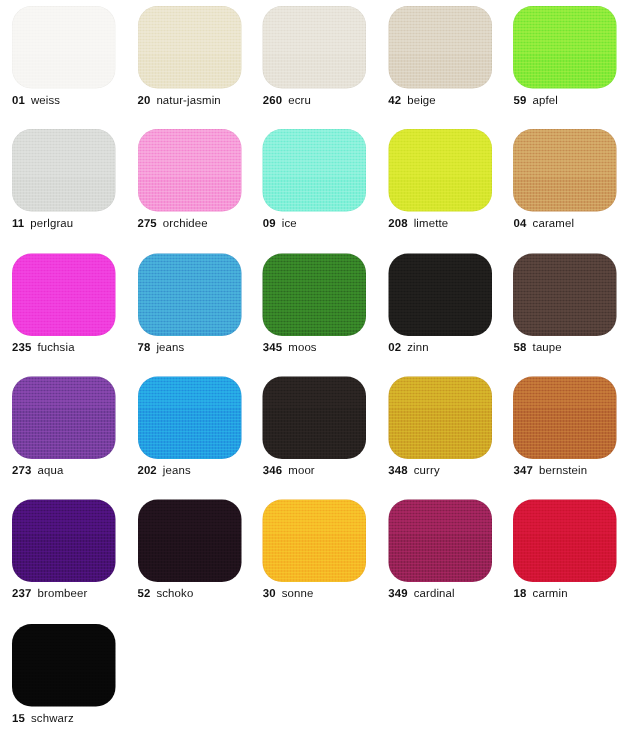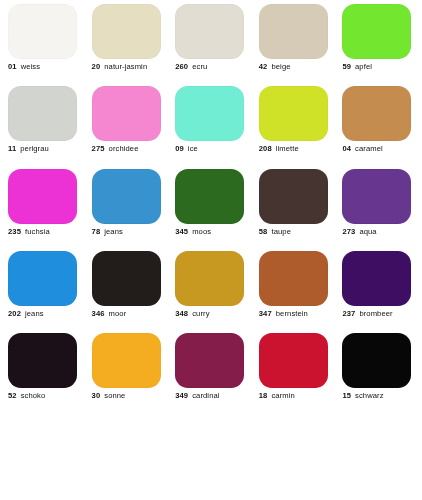--- a/index.html
+++ b/index.html
@@ -118,20 +118,24 @@
     </div>
     <div class="swatch-cell">
       <div class="swatch-chip" style="background-color: rgb(59, 154, 209);"></div>
       <div class="swatch-label"><span class="swatch-code">78</span><span class="swatch-name">jeans</span></div>
     </div>
     <div class="swatch-cell">
       <div class="swatch-chip" style="background-color: rgb(47, 114, 34);"></div>
       <div class="swatch-label"><span class="swatch-code">345</span><span class="swatch-name">moos</span></div>
     </div>
     <div class="swatch-cell">
+      <div class="swatch-chip" style="background-color: rgb(27, 26, 24);"></div>
+      <div class="swatch-label"><span class="swatch-code">02</span><span class="swatch-name">zinn</span></div>
+    </div>
+    <div class="swatch-cell">
       <div class="swatch-chip" style="background-color: rgb(74, 56, 50);"></div>
       <div class="swatch-label"><span class="swatch-code">58</span><span class="swatch-name">taupe</span></div>
     </div>
     <div class="swatch-cell">
       <div class="swatch-chip" style="background-color: rgb(111, 58, 151);"></div>
       <div class="swatch-label"><span class="swatch-code">273</span><span class="swatch-name">aqua</span></div>
     </div>
     <div class="swatch-cell">
       <div class="swatch-chip" style="background-color: rgb(33, 150, 224);"></div>
       <div class="swatch-label"><span class="swatch-code">202</span><span class="swatch-name">jeans</span></div>

